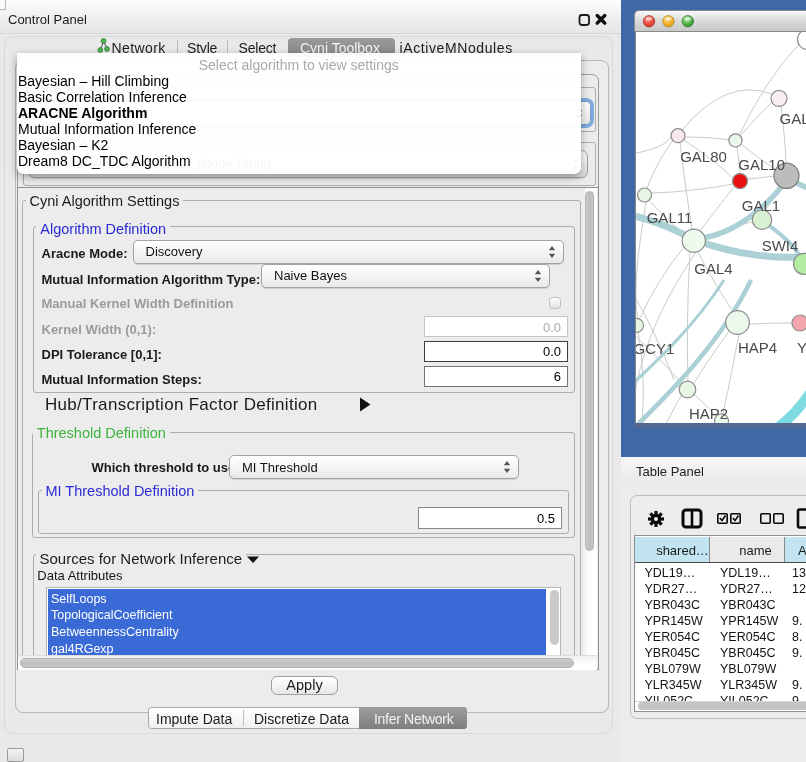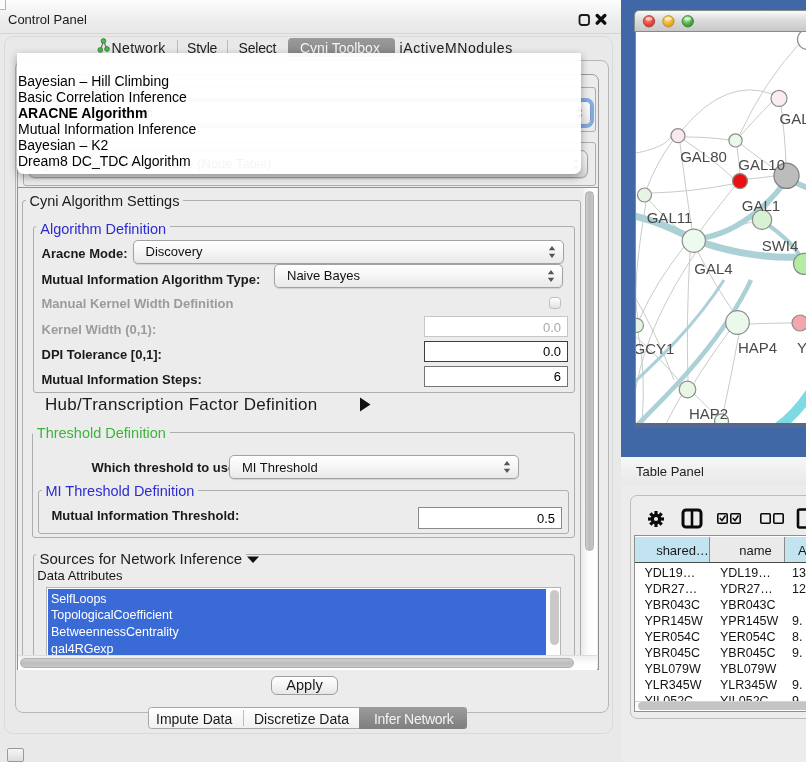--- a/index.html
+++ b/index.html
@@ -88,21 +88,21 @@
   <div class="lg" style="left:18.3px;top:33.5px;color:#2B2BD5">Algorithm Definition</div>
   <div class="lbl" style="left:23.5px;top:58px">Aracne Mode:</div>
   <div class="combo" style="left:114.5px;top:52px;width:429.5px;height:21.5px">
     <div class="tx">Discovery</div>
     <svg class="sp" width="8" height="13" viewBox="0 0 8 13">
         <path d="M4 0.5 L7.2 4.8 L0.8 4.8 Z" fill="#555"></path>
         <path d="M4 12.5 L0.8 8.2 L7.2 8.2 Z" fill="#555"></path>
       </svg>
   </div>
   <div class="lbl" style="left:23.5px;top:83.5px">Mutual Information Algorithm Type:</div>
-  <div class="combo" style="left:256px;top:75.5px;width:286.5px;height:22px">
+  <div class="combo" style="left:243px;top:75.5px;width:286.5px;height:22px">
     <div class="tx">Naive Bayes</div>
     <svg class="sp" width="8" height="13" viewBox="0 0 8 13">
         <path d="M4 0.5 L7.2 4.8 L0.8 4.8 Z" fill="#555"></path>
         <path d="M4 12.5 L0.8 8.2 L7.2 8.2 Z" fill="#555"></path>
       </svg>
   </div>
   <div class="glbl" style="left:23.5px;top:108px">Manual Kernel Width Definition</div>
   <div class="abs" style="left:531px;top:108.5px;width:12px;height:12px;border:1px solid #BEBEBE;border-radius:3.5px;background:linear-gradient(#FFFFFF,#E2E2E2);box-sizing:border-box"></div>
   <div class="glbl" style="left:23.5px;top:134px">Kernel Width (0,1):</div>
   <div class="fld" style="left:406px;top:128px;width:144px;height:21px;border:1px solid #C6C6C6;color:#A8A8A8;box-sizing:border-box">
@@ -127,21 +127,20 @@
   <div class="lbl" style="left:73.5px;top:272.3px">Which threshold to use:</div>
   <div class="combo" style="left:211px;top:267px;width:288px;height:22px">
     <div class="tx">MI Threshold</div>
     <svg class="sp" width="8" height="13" viewBox="0 0 8 13">
         <path d="M4 0.5 L7.2 4.8 L0.8 4.8 Z" fill="#555"></path>
         <path d="M4 12.5 L0.8 8.2 L7.2 8.2 Z" fill="#555"></path>
       </svg>
   </div>
   <div class="fs" style="left:19.7px;top:302.3px;width:529.7px;height:41.5px"></div>
   <div class="lg" style="left:23.5px;top:295.7px;color:#2B2BD5">MI Threshold Definition</div>
-  <div class="lbl" style="left:33.5px;top:319.8px">Mutual Information Threshold:</div>
   <div class="fld" style="left:400px;top:318.5px;width:144px;height:22px;border:1px solid #8A8A8A;box-sizing:border-box">
       <span>0.5</span>
     </div>
 
   <div class="fs" style="left:15px;top:366px;width:540px;height:110px"></div>
   <div class="lg" style="left:17.5px;top:363px;font-size:15px;line-height:15px">Sources for Network Inference</div>
   <svg class="abs" style="left:228px;top:367px" width="14" height="9" viewBox="0 0 14 9">
       <path d="M1 1.5 L13 1.5 L7 8 Z" fill="#111"></path>
     </svg>
   <div class="abs" style="left:19.3px;top:380.3px;font-size:13px;font-weight:normal;color:#151515;white-space:nowrap">Data Attributes</div>
@@ -157,20 +156,21 @@
 <div class="abs" style="left:147.5px;top:707px;width:319.5px;height:21.5px;background:linear-gradient(#FFFFFF,#F0F0F0);border:1px solid #A8A8A8;border-radius:3.5px;box-sizing:border-box"></div>
 <div class="abs" style="left:359.3px;top:707px;width:107.7px;height:21.5px;background:linear-gradient(#9C9C9C,#7E7E7E);border-radius:0 3.5px 3.5px 0"></div>
 <div class="abs" style="left:156px;top:711px;font-size:14px;color:#1A1A1A">Impute Data</div>
 <div class="abs" style="left:242.8px;top:710px;width:1px;height:16px;background:#BDBDBD"></div>
 <div class="abs" style="left:254px;top:711px;font-size:14px;color:#1A1A1A">Discretize Data</div>
 <div class="abs" style="left:374px;top:711px;font-size:14px;letter-spacing:-0.3px;color:#F2F2F2">Infer Network</div>
 
 <div class="abs" style="left:7px;top:748px;width:17px;height:14px;border:1.5px solid #9A9A9A;background:linear-gradient(#F5F5F5,#DDD);border-radius:2px;box-sizing:border-box"></div>
 
 <div class="abs" style="left:17px;top:52.5px;width:563.5px;height:121px;background:rgba(255,255,255,0.955);border-radius:0 0 7px 7px;box-shadow:0 3px 8px rgba(0,0,0,0.35)">
+  <div class="abs" style="left:0;top:4.5px;width:100%;text-align:center;font-size:14px;color:#A9A9A9">Select algorithm to view settings</div>
   <div class="abs" style="left:1px;top:20px;font-size:14px;color:#000;line-height:16.15px">Bayesian – Hill Climbing<br>Basic Correlation Inference<br><b>ARACNE Algorithm</b><br>Mutual Information Inference<br>Bayesian – K2<br>Dream8 DC_TDC Algorithm</div>
 </div>
 
 <div class="abs" style="left:621px;top:0;width:185px;height:457px;background:#4068A6"></div>
 
 <div class="abs" style="left:633.5px;top:10px;width:173px;height:21.5px;background:linear-gradient(#FAFAFA,#DCDCDC 45%,#C8C8C8);border:1px solid #8A8A8A;border-radius:5px 0 0 0;box-sizing:border-box"></div>
 <svg class="abs" style="left:641px;top:13.5px" width="55" height="15" viewBox="0 0 55 15">
   <defs>
     <radialGradient id="rg" cx="0.4" cy="0.3" r="0.8">
         <stop offset="0" stop-color="#FF9890"></stop>

